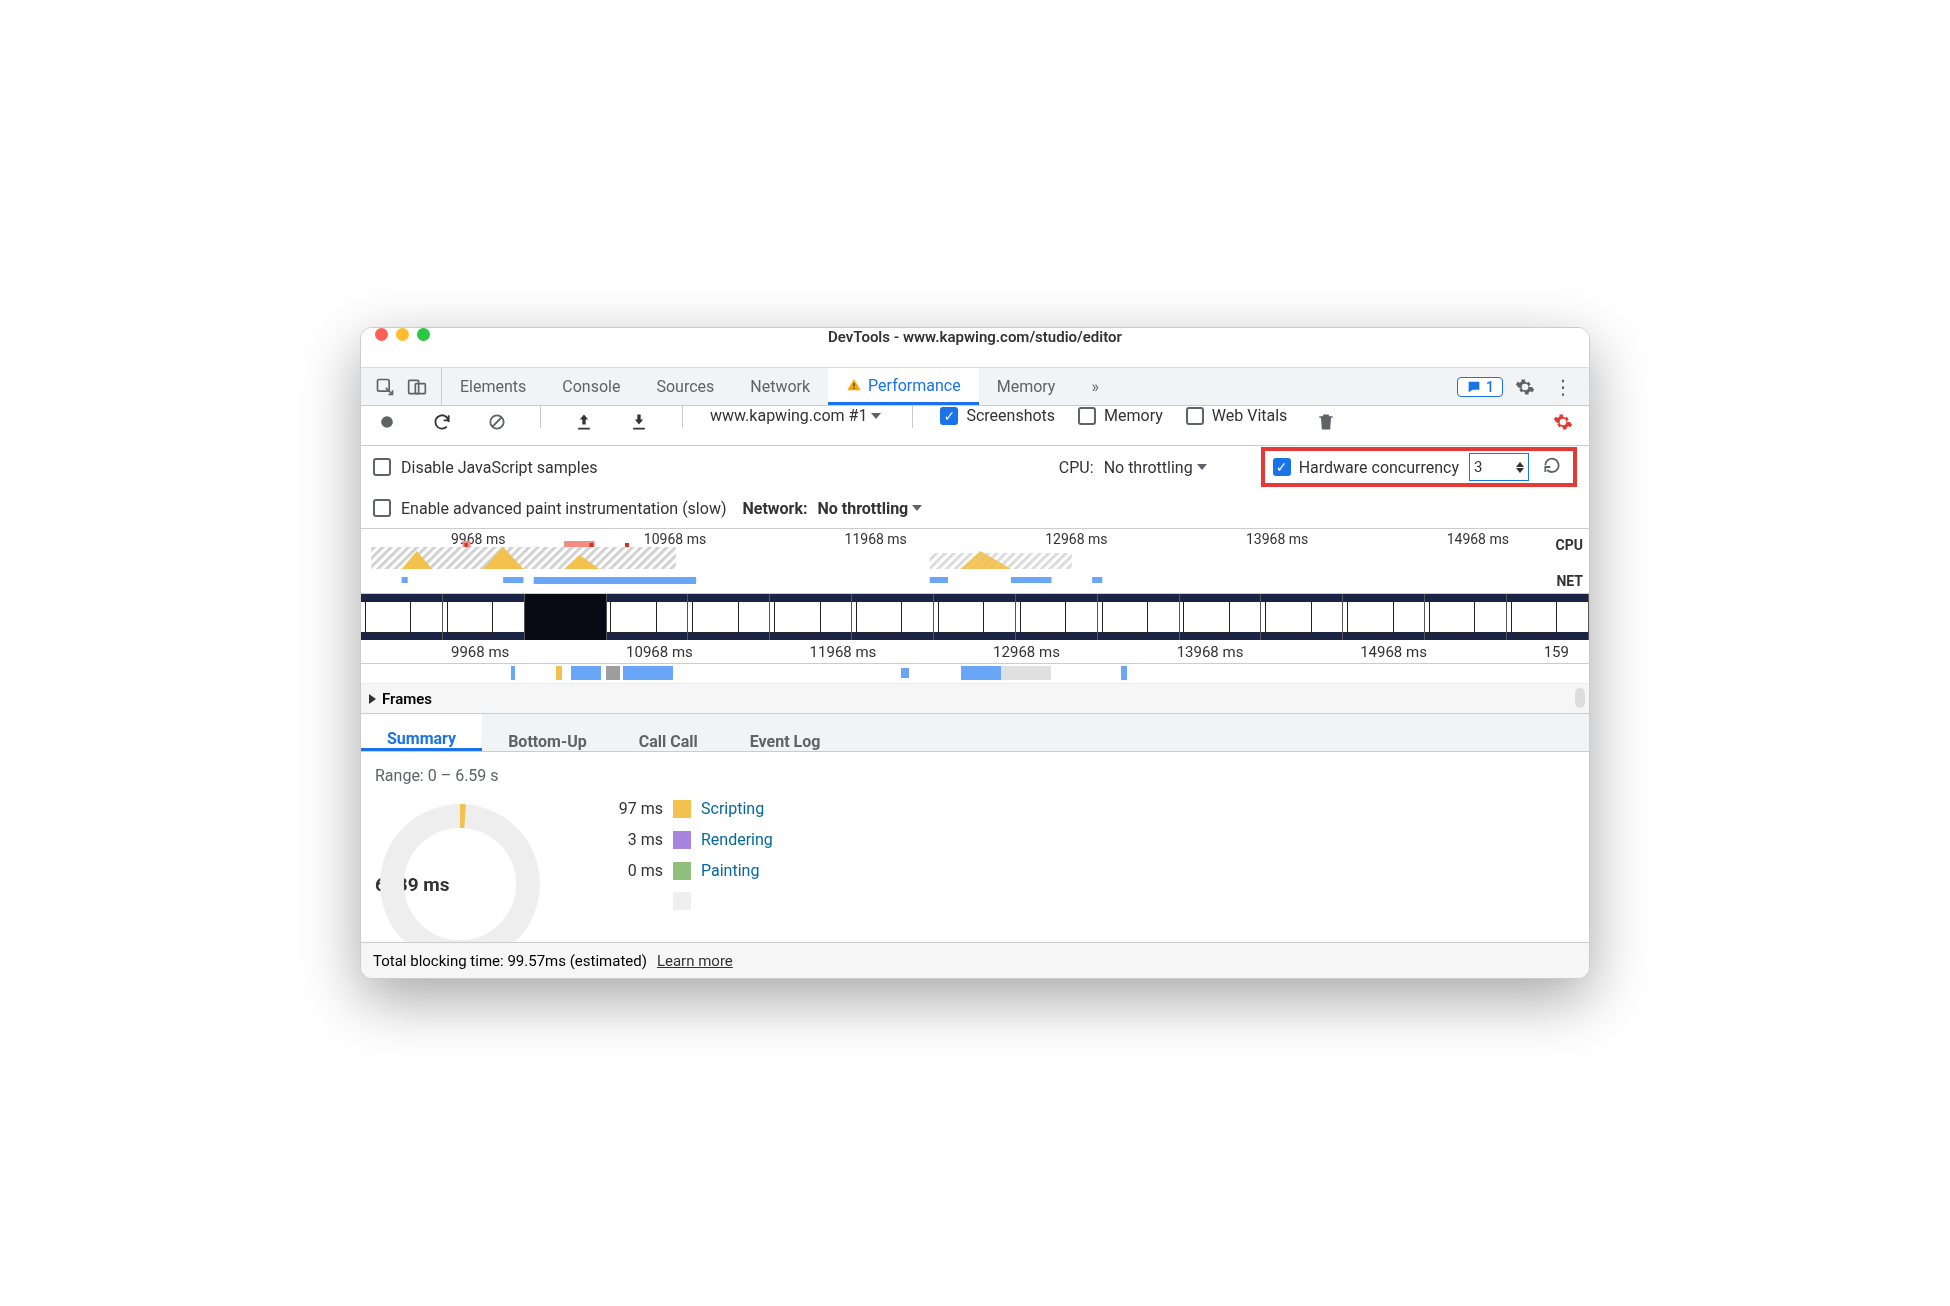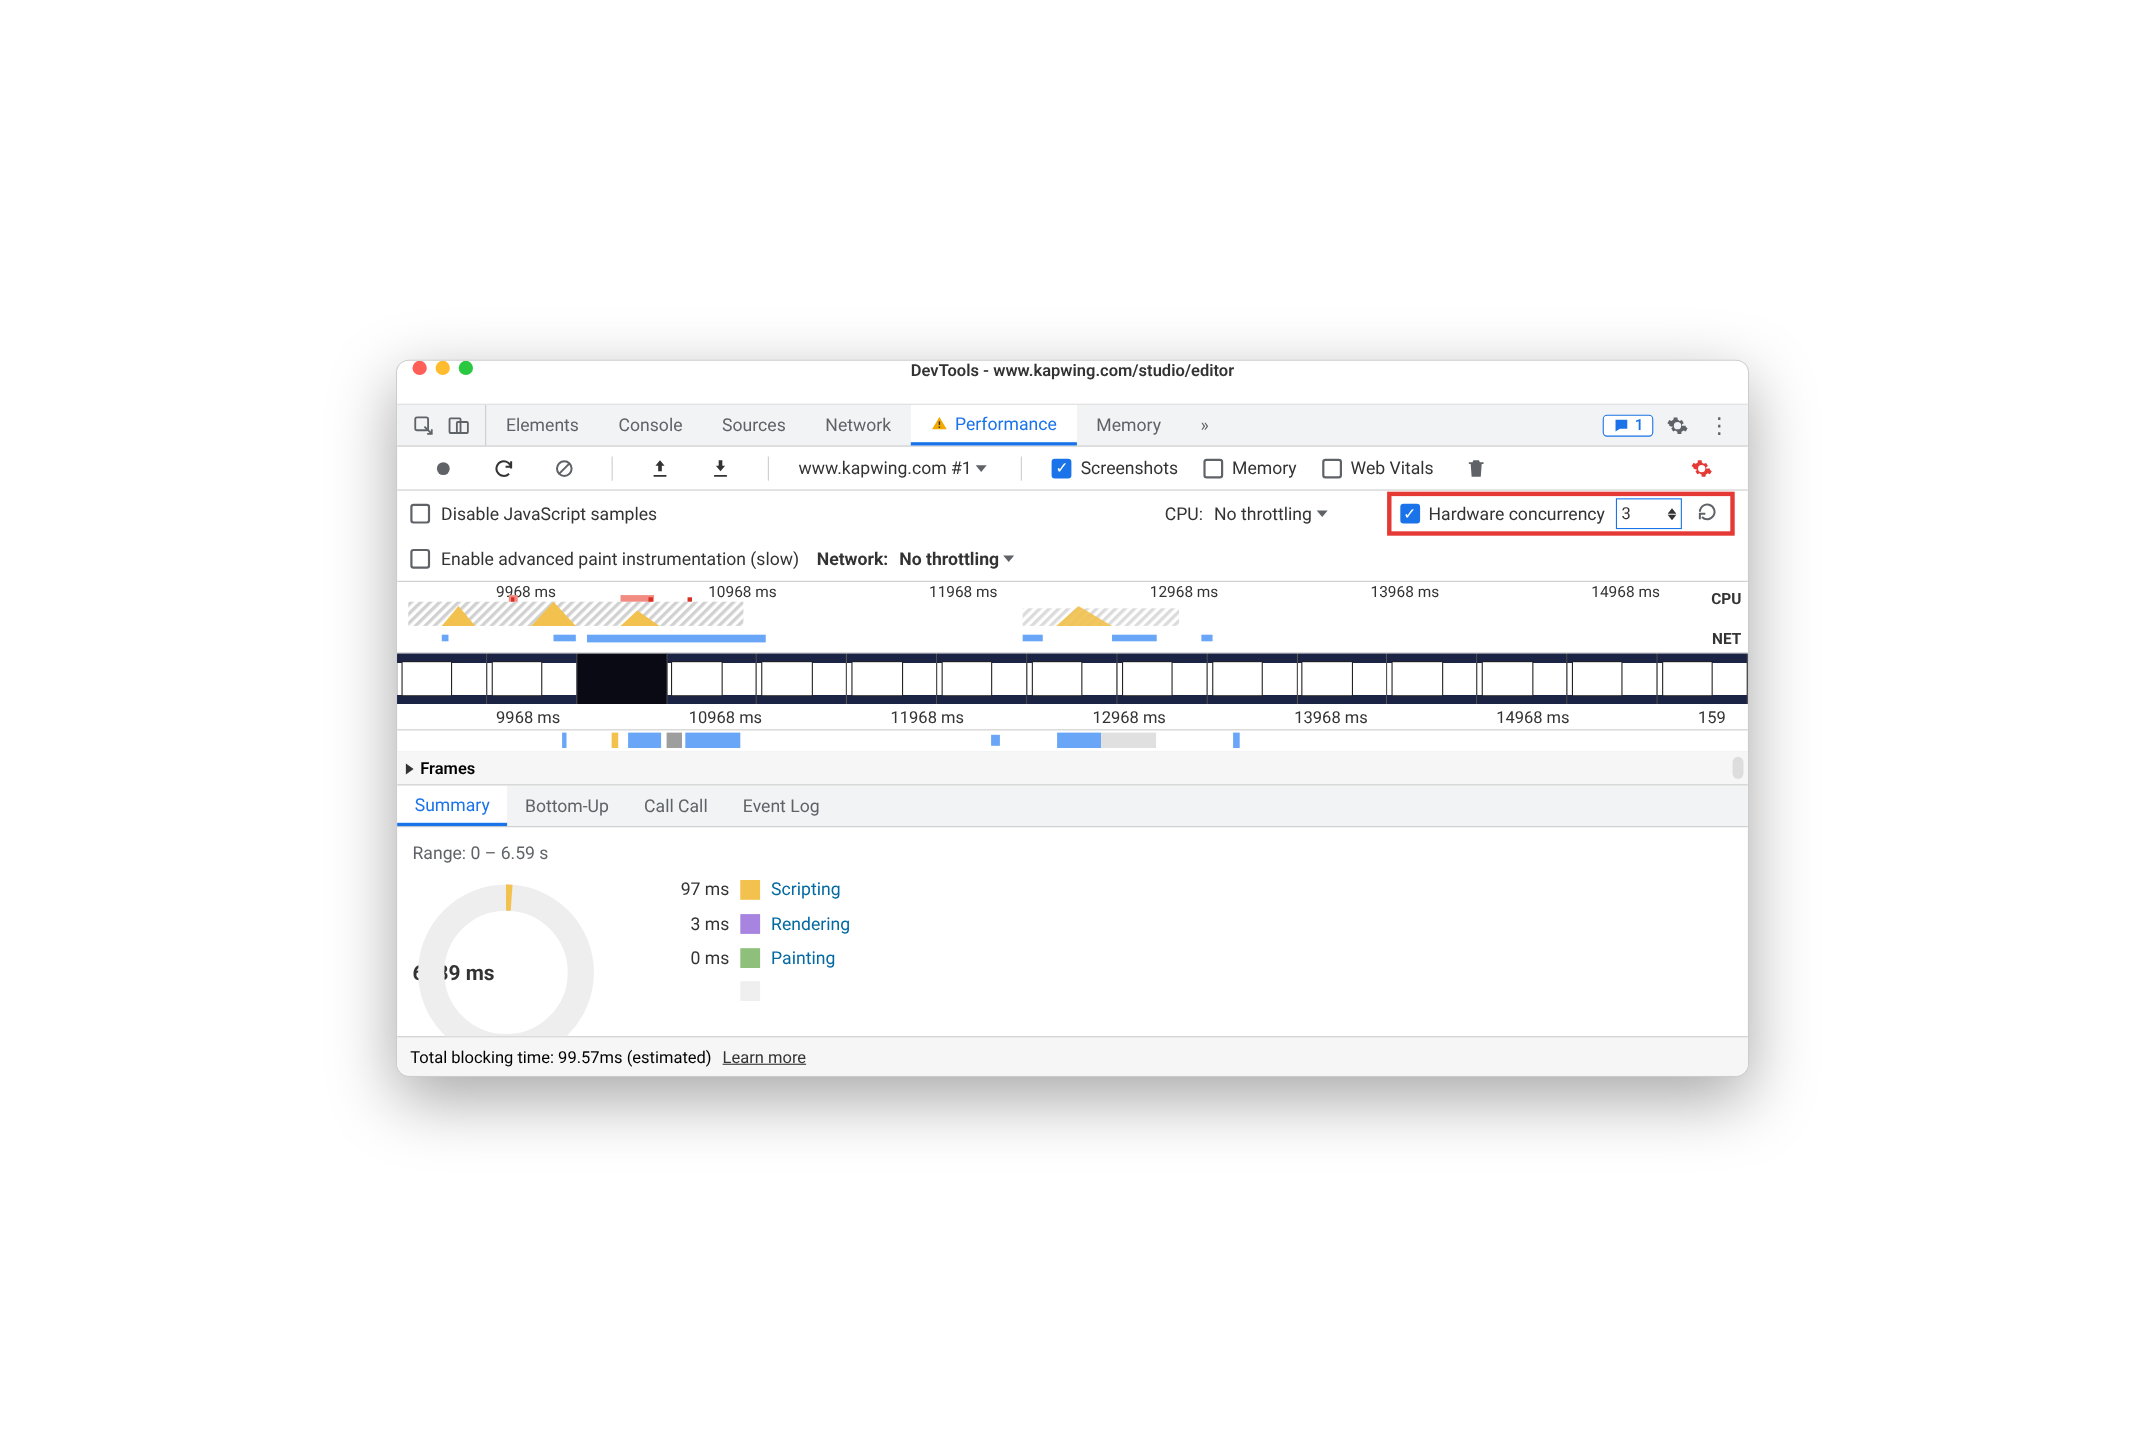--- a/index.html
+++ b/index.html
@@ -89,22 +89,22 @@
     color: #1a73e8;
     font-size: 14px;
     font-weight: 500;
   }
   .badge-box svg { width: 16px; height: 16px; fill: #1a73e8; }
 
   
   .toolbar {
     height: 40px;
     border-bottom: 1px solid #ccc;
-    display: flex; align-items: center;
-    padding: 0 26px;
+    display: flex; align-items: flex-start;
+    padding: 0 10px;
     gap: 23px;
     font-size: 16px;
     color: #333;
   }
   .divider {
     width: 1px; height: 22px; background: #ccc; margin: 0 4px;
   }
   .select-wrap {
     display: inline-flex; align-items: center; gap: 0; position: relative;
     padding-right: 4px;
@@ -246,23 +246,23 @@
 
   
   .bottom-tabs {
     height: 38px;
     display: flex; align-items: stretch;
     border-bottom: 1px solid #ccc;
     background: #f1f3f4;
     font-size: 16px;
   }
   .bottom-tabs .btab {
-    padding: 0 16px;
-    display: flex; align-items: center;
-    color: #5f6368; cursor: pointer;
+    padding: 0 26px;
+    display: flex; align-items: flex-end;
+    color: #5f6368; cursor: pointer; font-weight: bold;
   }
   .bottom-tabs .btab.active {
     color: #1a73e8;
     border-bottom: 3px solid #1a73e8;
     background: #fff;
   }
 
   
   .summary-body {
     padding: 14px 14px 8px 14px;

